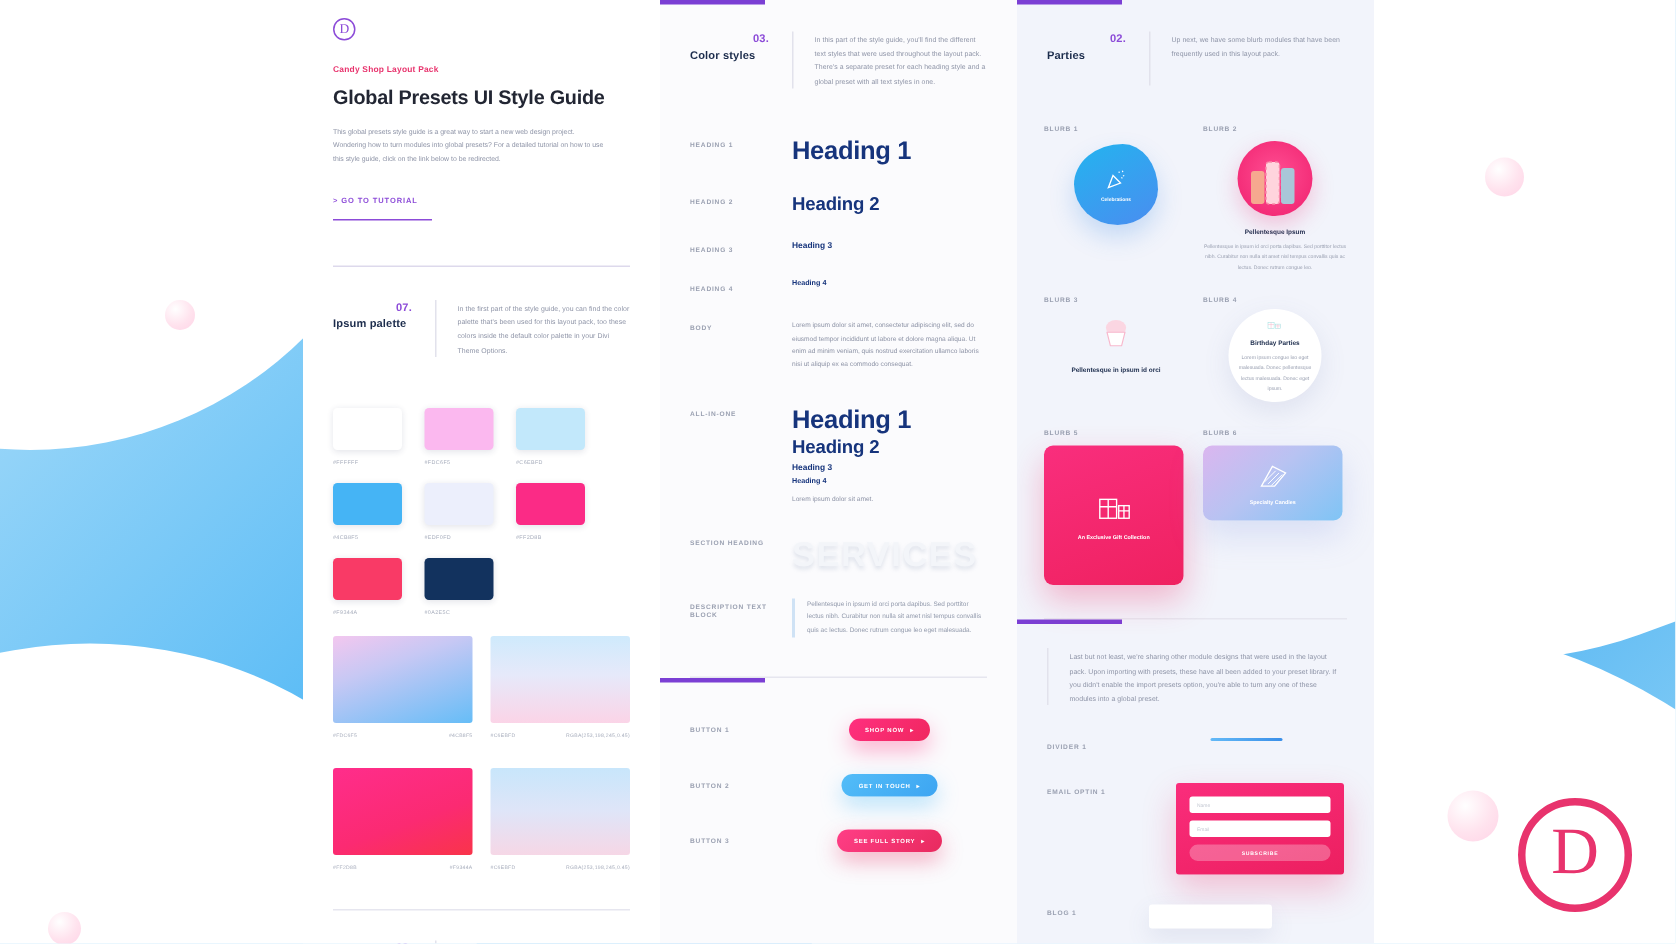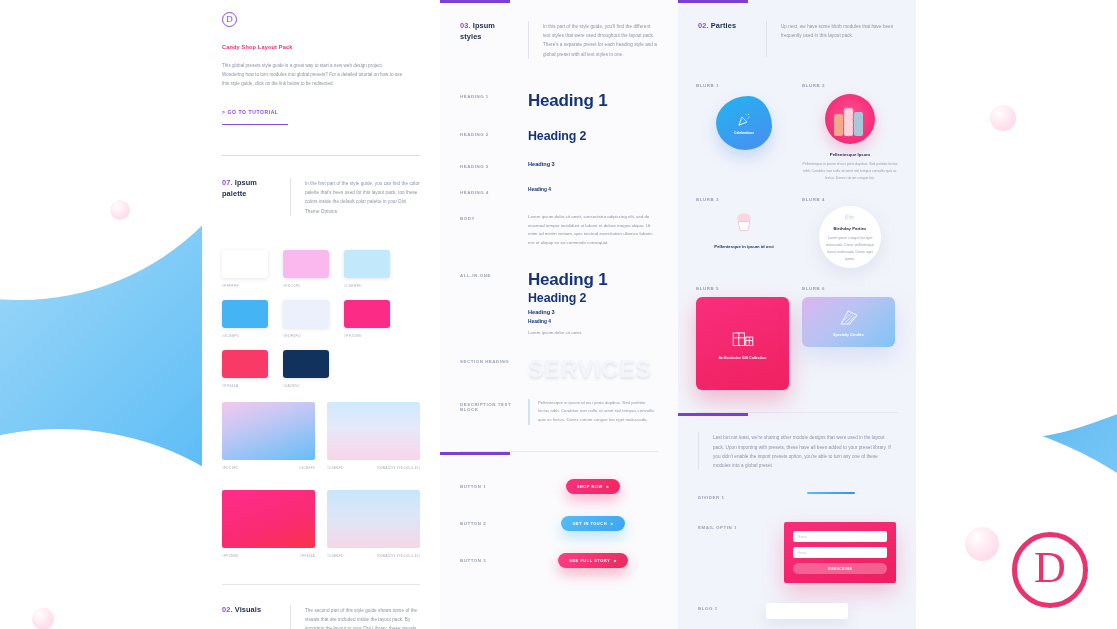--- a/index.html
+++ b/index.html
@@ -65,21 +65,21 @@
   #col-right  { width: 238px; background: #f2f4fb; }
 
   .col-inner { position: relative; }
 
   
   .sec-head { display: flex; gap: 14px; padding: 0 20px; }
   .sec-num {
     width: 54px; flex: 0 0 54px; font-size: 7.4px; font-weight: bold;
     line-height: 1.45; color: #1c2c4c; letter-spacing: .1px;
   }
-  .sec-num i { font-style: normal; color: #8c4bd8; }
+  .sec-num i { font-style: normal; color: #8c4bd8; margin-left: 42px; }
   .sec-rule { width: 1px; background: #e2e2ec; align-self: stretch; min-height: 36px; }
   .sec-desc {
     flex: 1; font-size: 4.6px; line-height: 2.0; color: #8d93a6;
     letter-spacing: .05px; padding-top: 1px;
   }
 
   .topbar { height: 3px; background: #7b3fd4; }
   .divider-rule { height: 1px; background: #e6e6ef; }
 
   .lbl {
@@ -244,20 +244,21 @@
 <div id="page">
 
   <div class="col" id="col-left">
     <div class="col-inner">
 
       <div id="hero">
         <div id="hero-logo">
           <span>D</span>
         </div>
         <div id="hero-kicker">Candy Shop Layout Pack</div>
+        <h1 id="hero-title">Global Presets UI Style Guide</h1>
         <p id="hero-body">This global presets style guide is a great way to start a new web design project. Wondering how to turn modules into global presets? For a detailed tutorial on how to use this style guide, click on the link below to be redirected.</p>
         <div id="hero-cta">&gt; GO TO TUTORIAL</div>
         <div id="hero-cta-rule"></div>
         <div id="hero-sep"></div>
       </div>
 
       <div style="margin-top:22px" class="sec-head">
         <div class="sec-num">
           <i>07.</i>
           <span>Ipsum palette</span>
@@ -348,21 +349,21 @@
     </div>
   </div>
 
   <div class="col" id="col-mid">
     <div class="col-inner">
       <div class="topbar" style="width:70px"></div>
 
       <div style="margin-top:18px" class="sec-head">
         <div class="sec-num">
           <i>03.</i>
-          <span>Ipsum styles</span>
+          <span>Color styles</span>
         </div>
         <div class="sec-rule"></div>
         <div class="sec-desc">In this part of the style guide, you'll find the different text styles that were used throughout the layout pack. There's a separate preset for each heading style and a global preset with all text styles in one.</div>
       </div>
 
       <div id="heading-rows" style="margin-top:32px">
           <div class="ts-row" style="margin-top: 0px;">
             <div class="ts-lbl lbl">HEADING 1</div>
             <div class="ts-val h1">Heading 1</div>
           </div>

